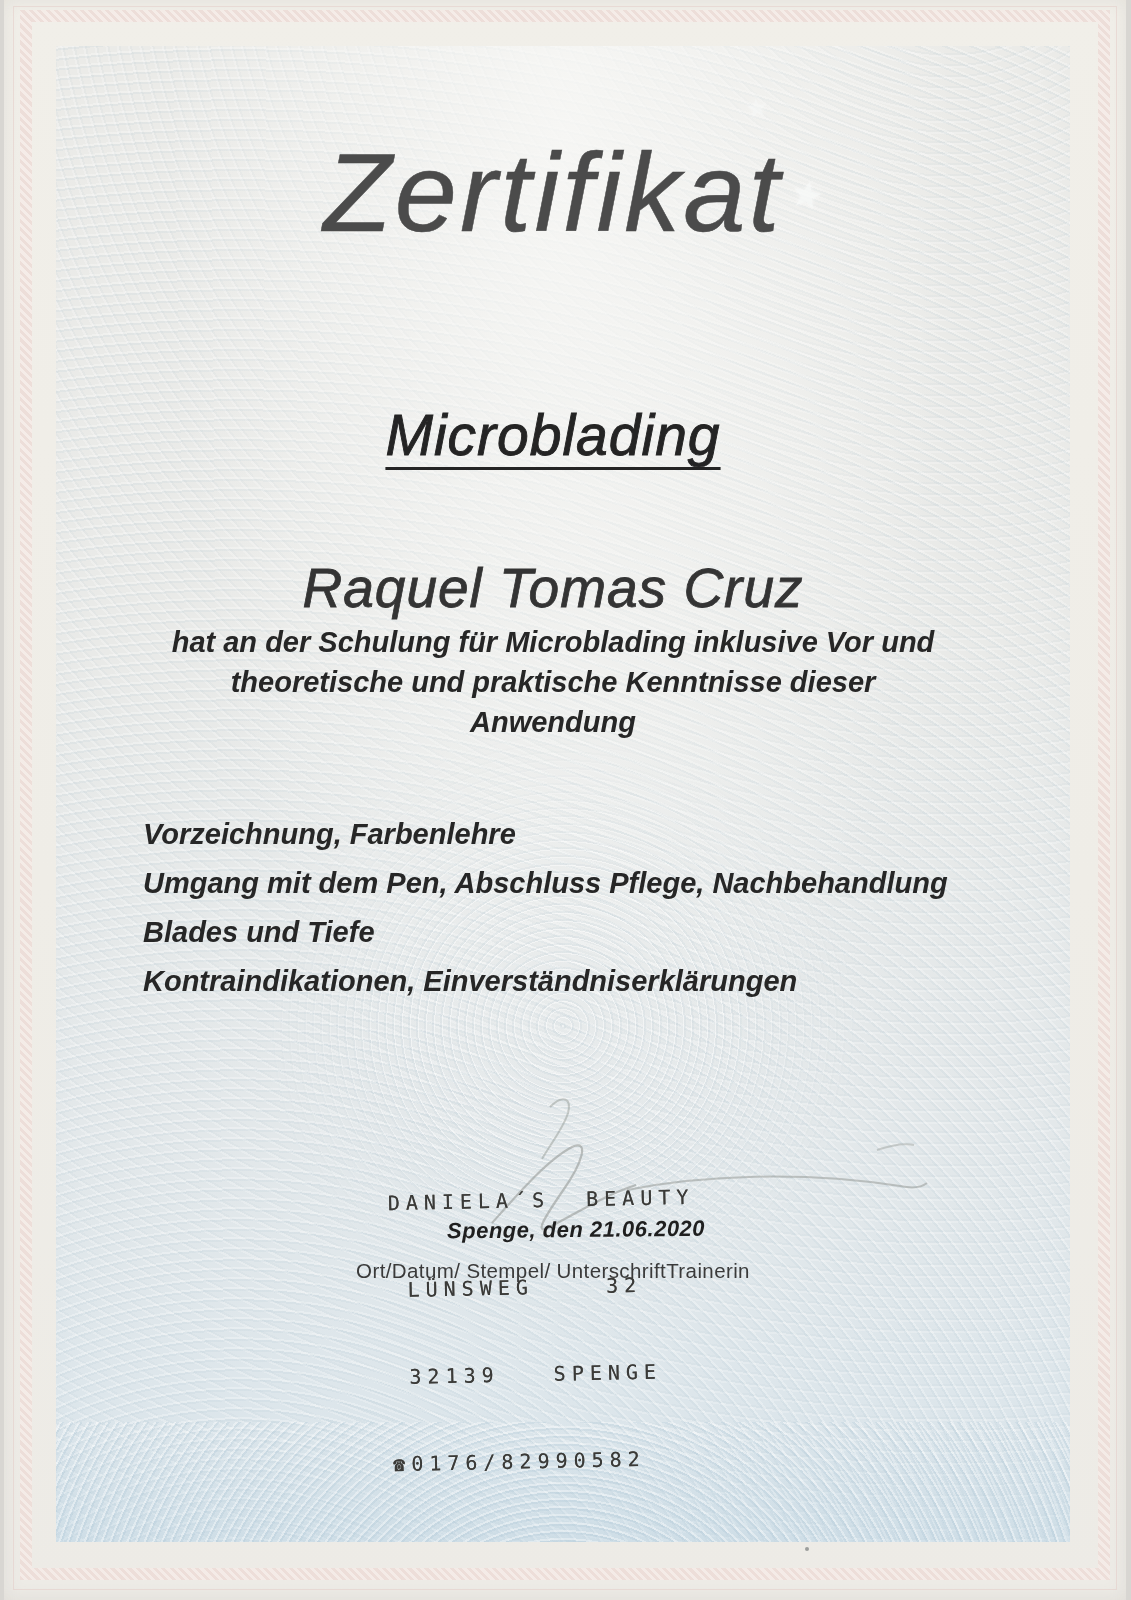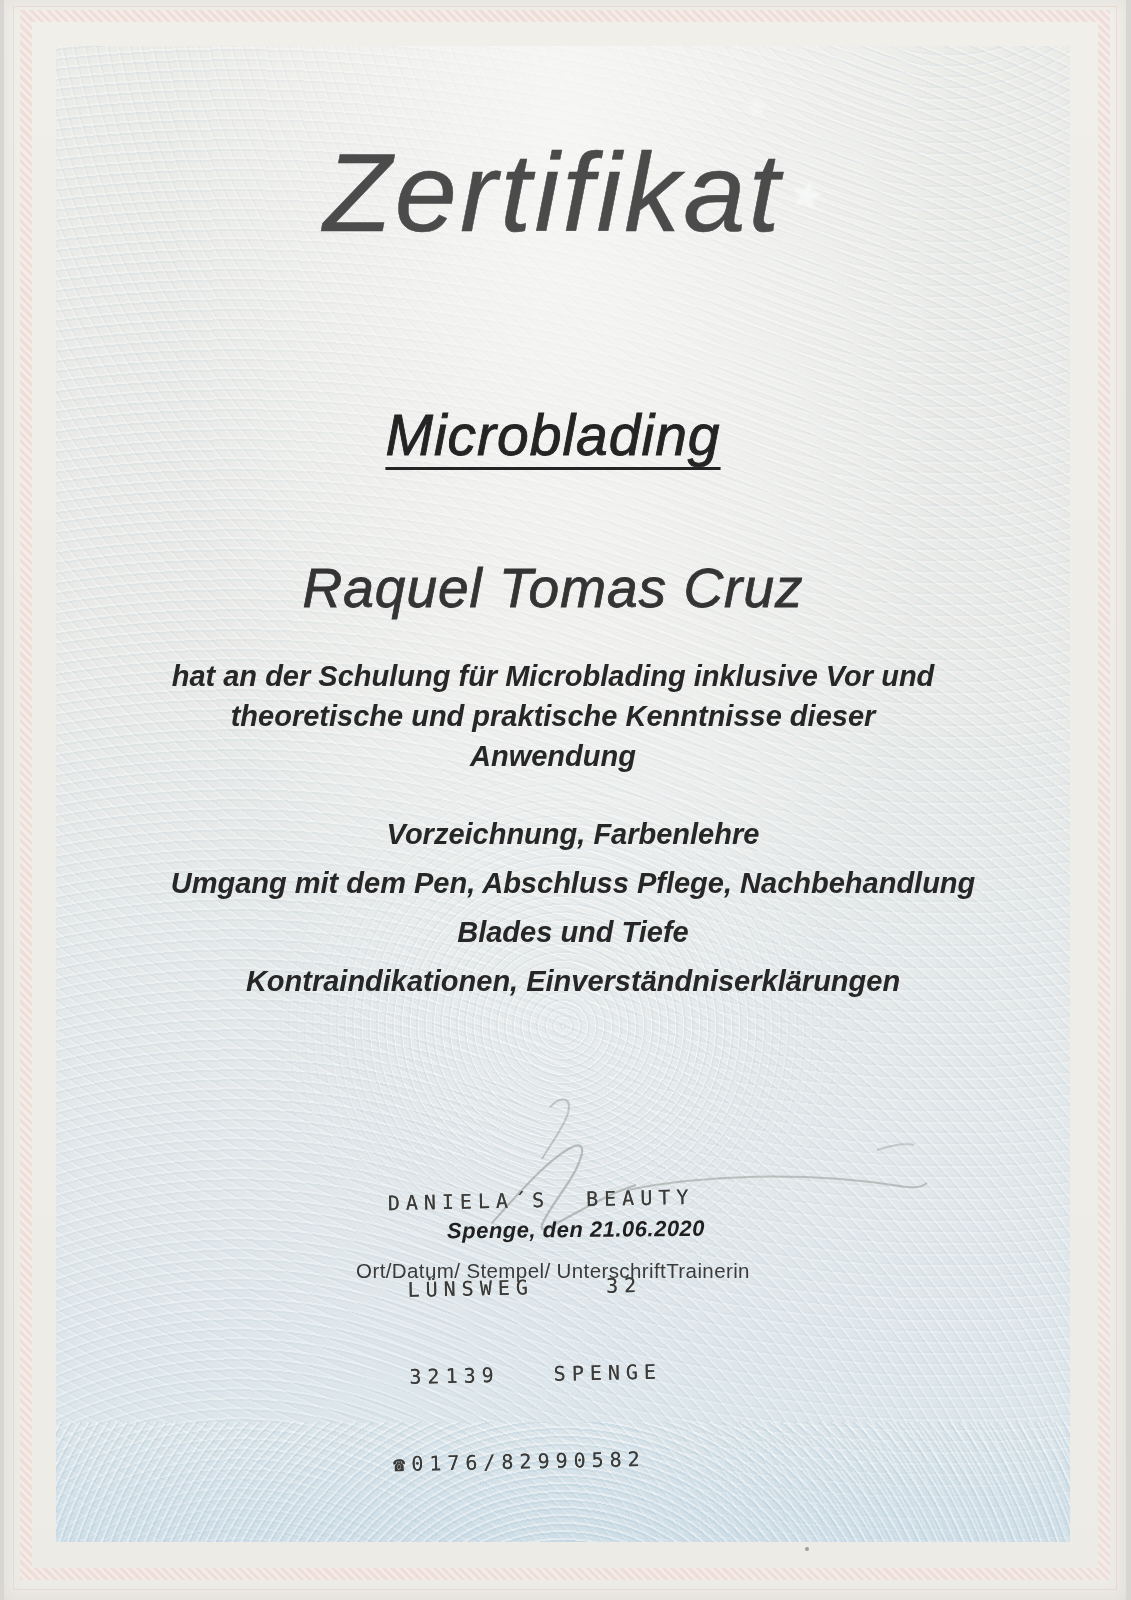--- a/index.html
+++ b/index.html
@@ -65,28 +65,28 @@
   }
   .cert-subtitle span{
     text-decoration:underline;text-decoration-thickness:3px;text-underline-offset:12px;margin-top:6px;
   }
   .recipient{
     position:absolute;top:556px;width:100%;text-align:center;
     font-style:italic;font-size:55px;font-weight:400;color:#343434;
     -webkit-text-stroke:0.8px #343434;letter-spacing:1px;
   }
   .body-par{
-    position:absolute;top:656px;left:50%;transform:translateX(-50%);
+    position:absolute;top:622px;left:50%;transform:translateX(-50%);
     width:790px;text-align:center;
     font-style:italic;font-weight:700;font-size:29px;line-height:40px;color:#262626;
   }
   .topics{
     position:absolute;top:810px;left:50%;transform:translateX(-50%);
-    width:820px;text-align:center;
-    font-style:italic;font-weight:700;font-size:29px;line-height:49px;color:#262626;margin-left:20px;
+    width:820px;
+    font-style:italic;font-weight:700;font-size:29px;line-height:49px;color:#262626;
   }
   .stamp{
     position:absolute;top:1128px;left:50%;transform:translateX(-53%) rotate(-1.2deg);
     font-family:"DejaVu Sans Mono", monospace;
     font-size:20px;line-height:29px;letter-spacing:6px;color:#3a3a38;
     white-space:pre;text-shadow:0 0 0.5px #6a6a66;
   }
   .date-overlay{
     position:absolute;top:1217px;left:455px;
     font-style:italic;font-weight:700;font-size:22px;color:#1f1f1f;

